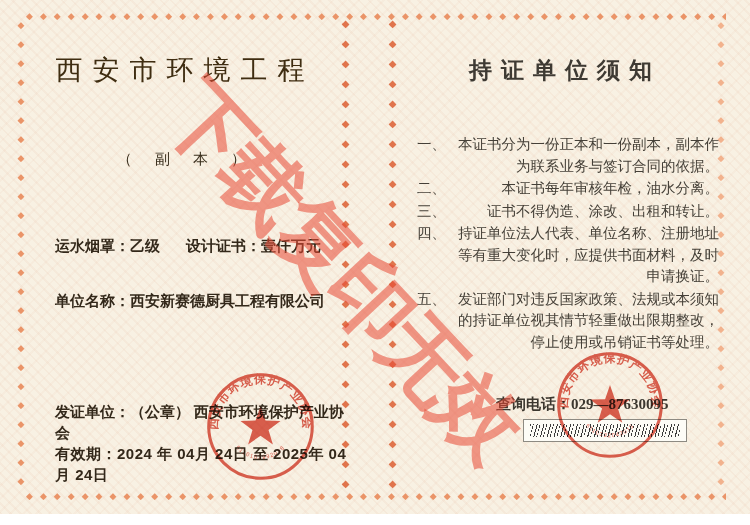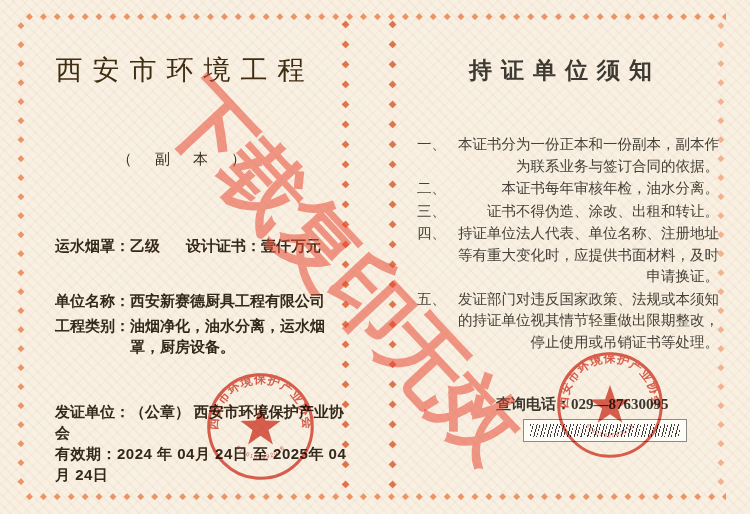--- a/index.html
+++ b/index.html
@@ -85,24 +85,20 @@
 
 
   <div class="field f-grade">
     <span>运水烟罩：</span><span>乙级</span><span class="gap"></span><span>设计证书：</span><span>壹仟万元</span>
   </div>
 
   <div class="field f-company">
     <span>单位名称：</span><span>西安新赛德厨具工程有限公司</span>
   </div>
 
-  <div class="field f-category">
-    <span class="lab">工程类别：</span>
-    <span class="val">油烟净化，油水分离，运水烟罩，厨房设备。</span>
-  </div>
 
   <div class="field f-issuer">
     <span>发证单位：</span><span>（公章） 西安市环境保护产业协会</span>
   </div>
 
   <div class="field f-validity">
     <span>有效期：</span><span>2024 年  04月  24日 至 2025年  04月  24日</span>
   </div>
 
   <div class="r-title">持证单位须知</div>

